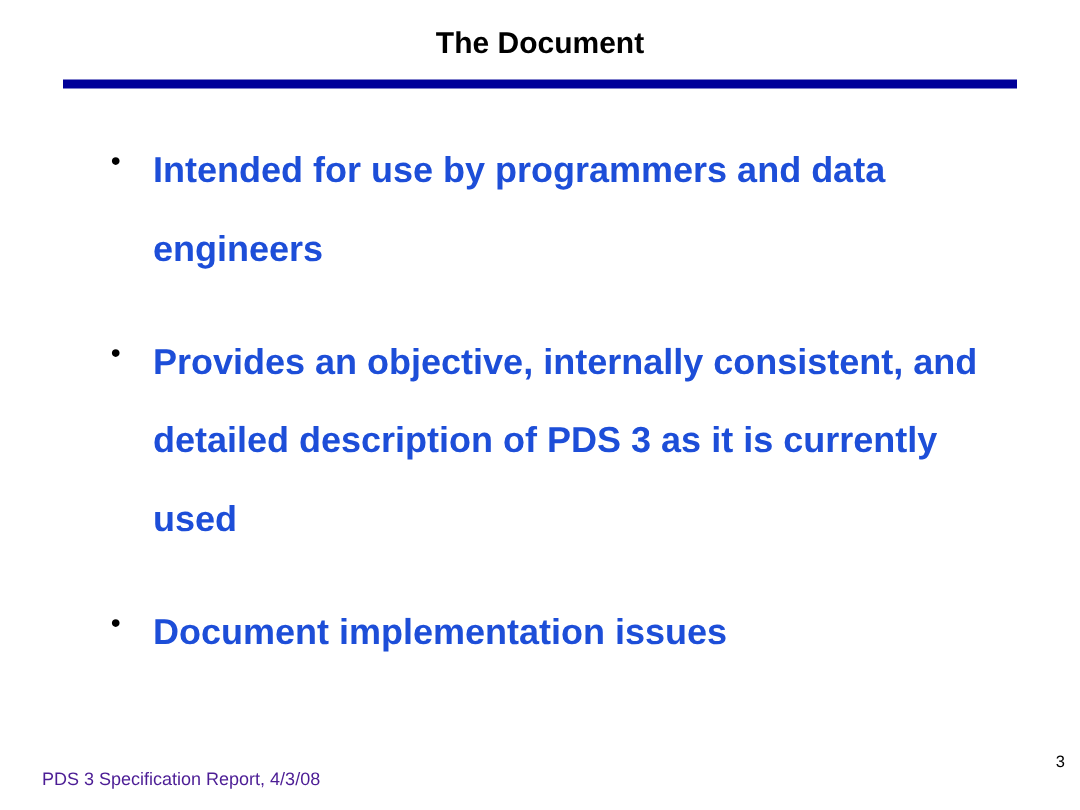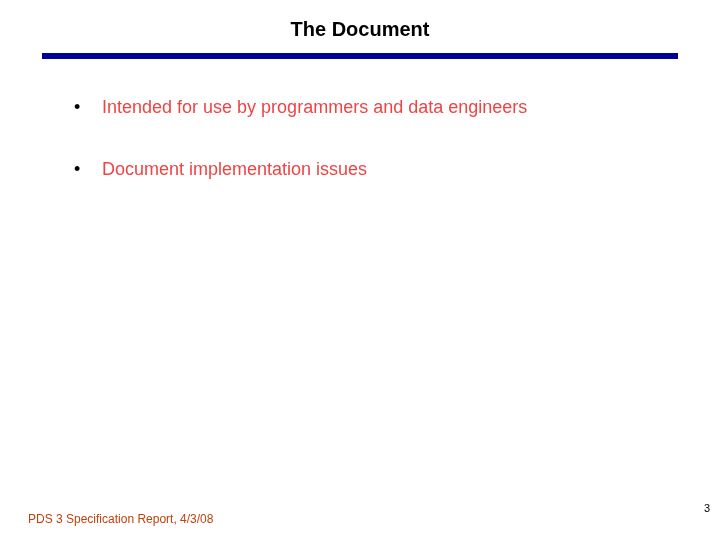--- a/index.html
+++ b/index.html
@@ -42,58 +42,59 @@
     top: 88px;
     left: 74px;
     width: 580px;
     list-style: none;
     margin: 0;
     padding: 0;
   }
   .bullets > li {
     position: relative;
     padding-left: 28px;
-    font-weight: normal;
-    font-size: 18px;
+    font-weight: bold;
+    font-size: 24px;
     line-height: 2.2;
-    color: #ef4444;
+    color: #1d4ed8;
     margin-bottom: 22px;
   }
   .bullets > li::before {
     content: "•";
     position: absolute;
     left: 0;
     top: 0;
     font-size: 18px;
     line-height: 2.2;
     color: #000;
   }
   .footer-left {
     position: absolute;
     bottom: 14px;
     left: 28px;
     font-size: 12px;
-    color: #c2410c;
+    color: #4c1d95;
     margin-top: 38px;
   }
   .page-num {
     position: absolute;
     bottom: 26px;
     right: 10px;
     font-size: 11px;
     color: #000;
   }
 </style>
 </head>
 <body>
 
 <div class="slide">
   <div class="title">The Document</div>
   <div class="rule"></div>
 
   <ul class="bullets">
     <li>Intended for use by programmers and data engineers</li>
+    <li>Provides  an objective, internally consistent, and detailed description of PDS 3 as it is currently used</li>
     <li>Document implementation issues</li>
   </ul>
 
   <div class="footer-left">PDS 3 Specification Report, 4/3/08</div>
   <div class="page-num">3</div>
 </div>
 
 </body></html>

